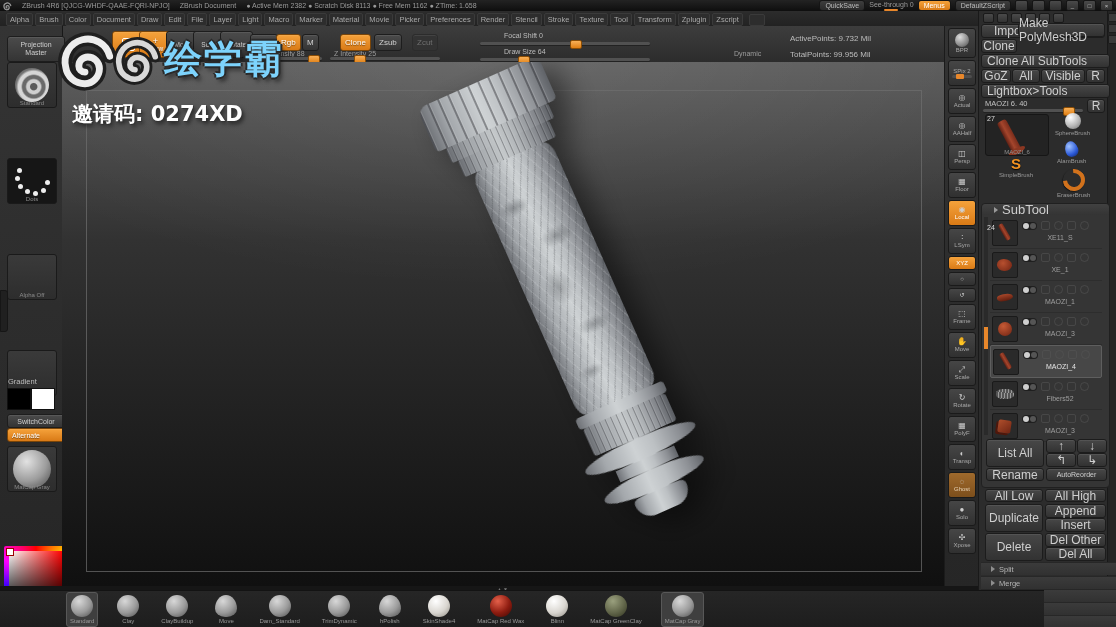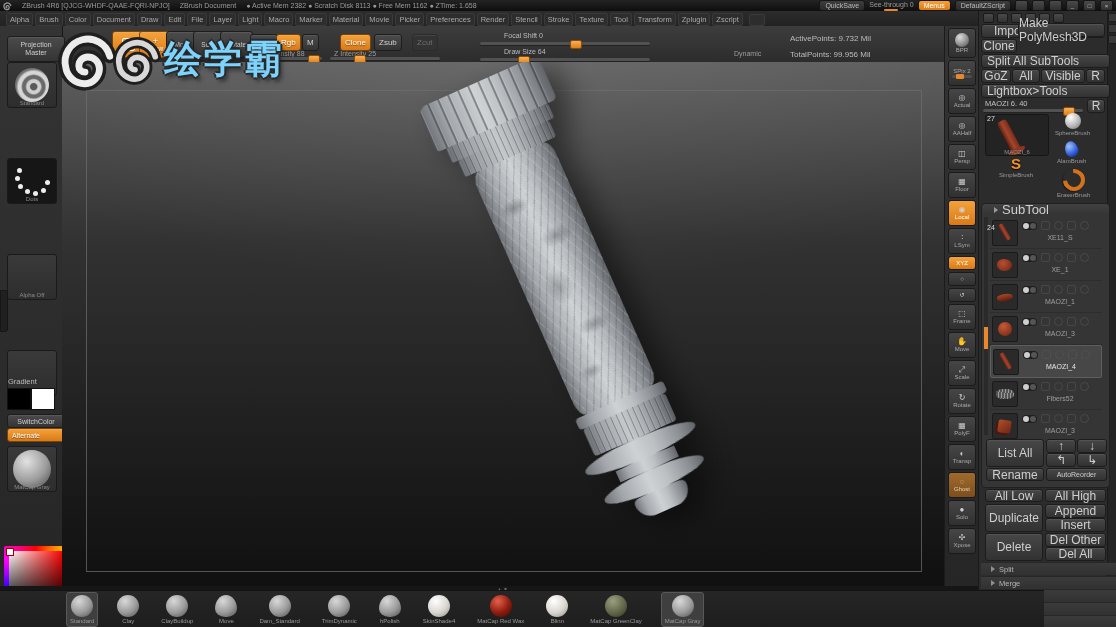--- a/index.html
+++ b/index.html
@@ -332,20 +332,21 @@
     <svg width="66" height="66" viewBox="0 0 48 48">
       <use href="#swirl" stroke="#1f1f1f" stroke-width="10"></use>
         <use href="#swirl" stroke="#ececec" stroke-width="5"></use>
     </svg>
     <svg width="54" height="54" viewBox="0 0 48 48" style="margin-left:-12px">
       <use href="#swirl" stroke="#1f1f1f" stroke-width="10"></use>
         <use href="#swirl" stroke="#d8d8d8" stroke-width="5"></use>
     </svg>
     <span class="wm-text">绘学霸</span>
   </div>
+  <div class="abs invite">邀请码: 0274XD</div>
 
   <div class="abs rightshelf">
     <span class="rsb" style="height:28px">
         <span class="bprball"></span>
         <span>BPR</span>
       </span>
     <span class="rsb">
         <span>SPix 2</span>
         <span class="minitrack">
           <i></i>
@@ -434,21 +435,21 @@
     <div class="scroll">
         <i></i>
         <i></i>
         <i></i>
       </div>
 
     <span class="b2" style="left:2px;top:13px;width:58px;height:12px">Import</span>
     <span class="b2" style="left:64px;top:13px;width:60px;height:12px">Export</span>
     <span class="b2" style="left:2px;top:28px;width:34px;height:12px">Clone</span>
     <span class="b2" style="left:39px;top:12px;width:85px;height:12px">Make PolyMesh3D</span>
-    <span class="b2" style="left:2px;top:43px;width:122px;height:12px;justify-content:flex-start;padding-left:5px">Split All SubTools</span>
+    <span class="b2" style="left:2px;top:43px;width:122px;height:12px;justify-content:flex-start;padding-left:5px">Clone All SubTools</span>
     <span class="b2" style="left:2px;top:58px;width:28px;height:12px">GoZ</span>
     <span class="b2" style="left:33px;top:58px;width:26px;height:12px">All</span>
     <span class="b2" style="left:62px;top:58px;width:42px;height:12px">Visible</span>
     <span class="b2" style="left:107px;top:58px;width:17px;height:12px">R</span>
     <span class="b2" style="left:2px;top:73px;width:122px;height:12px;justify-content:flex-start;padding-left:5px">Lightbox&gt;Tools</span>
     <span class="abs lab" style="left:6px;top:88px;color:#c2c2c2;font-size:7.5px">MAOZI 6. 40</span>
     <span class="abs track" style="left:4px;top:98px;width:100px">
         <span class="hdl" style="left:80px"></span>
       </span>
     <span class="b2" style="left:108px;top:88px;width:16px;height:12px">R</span>

